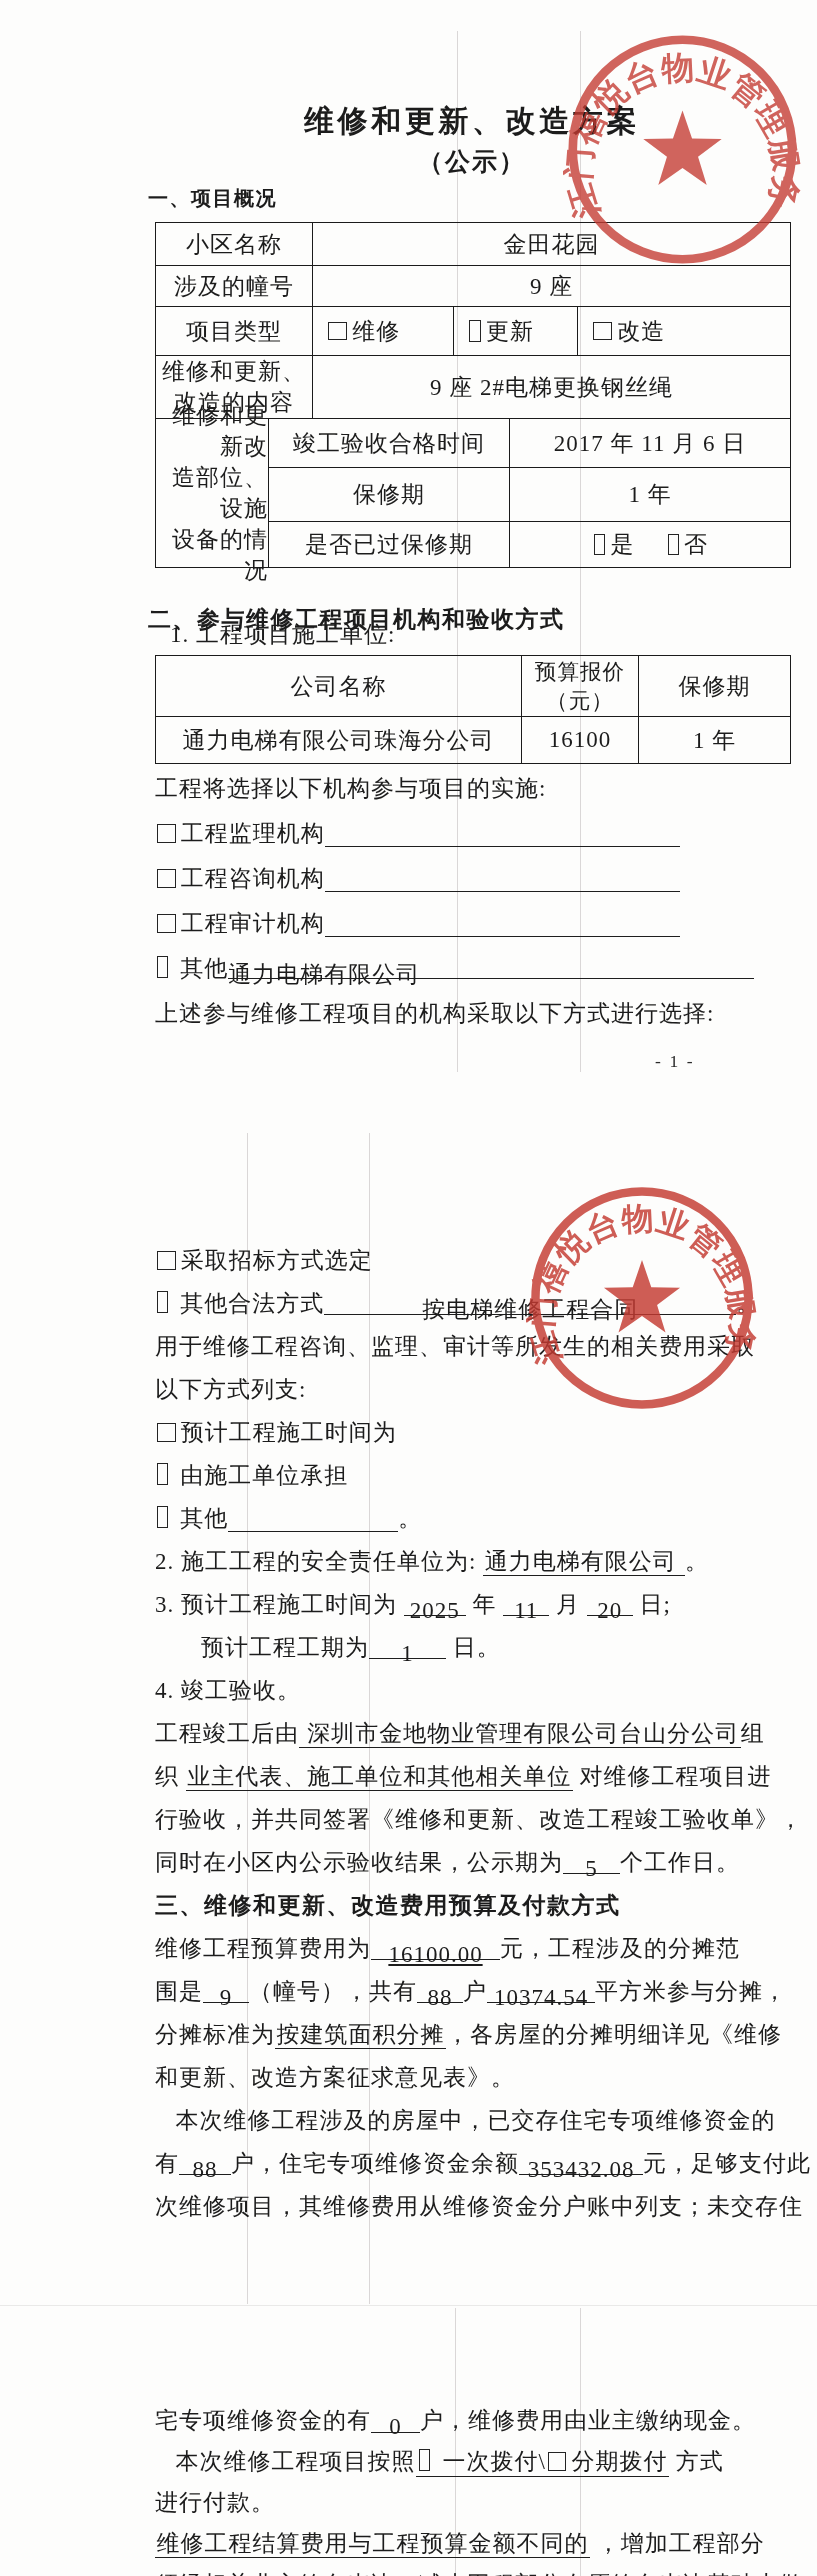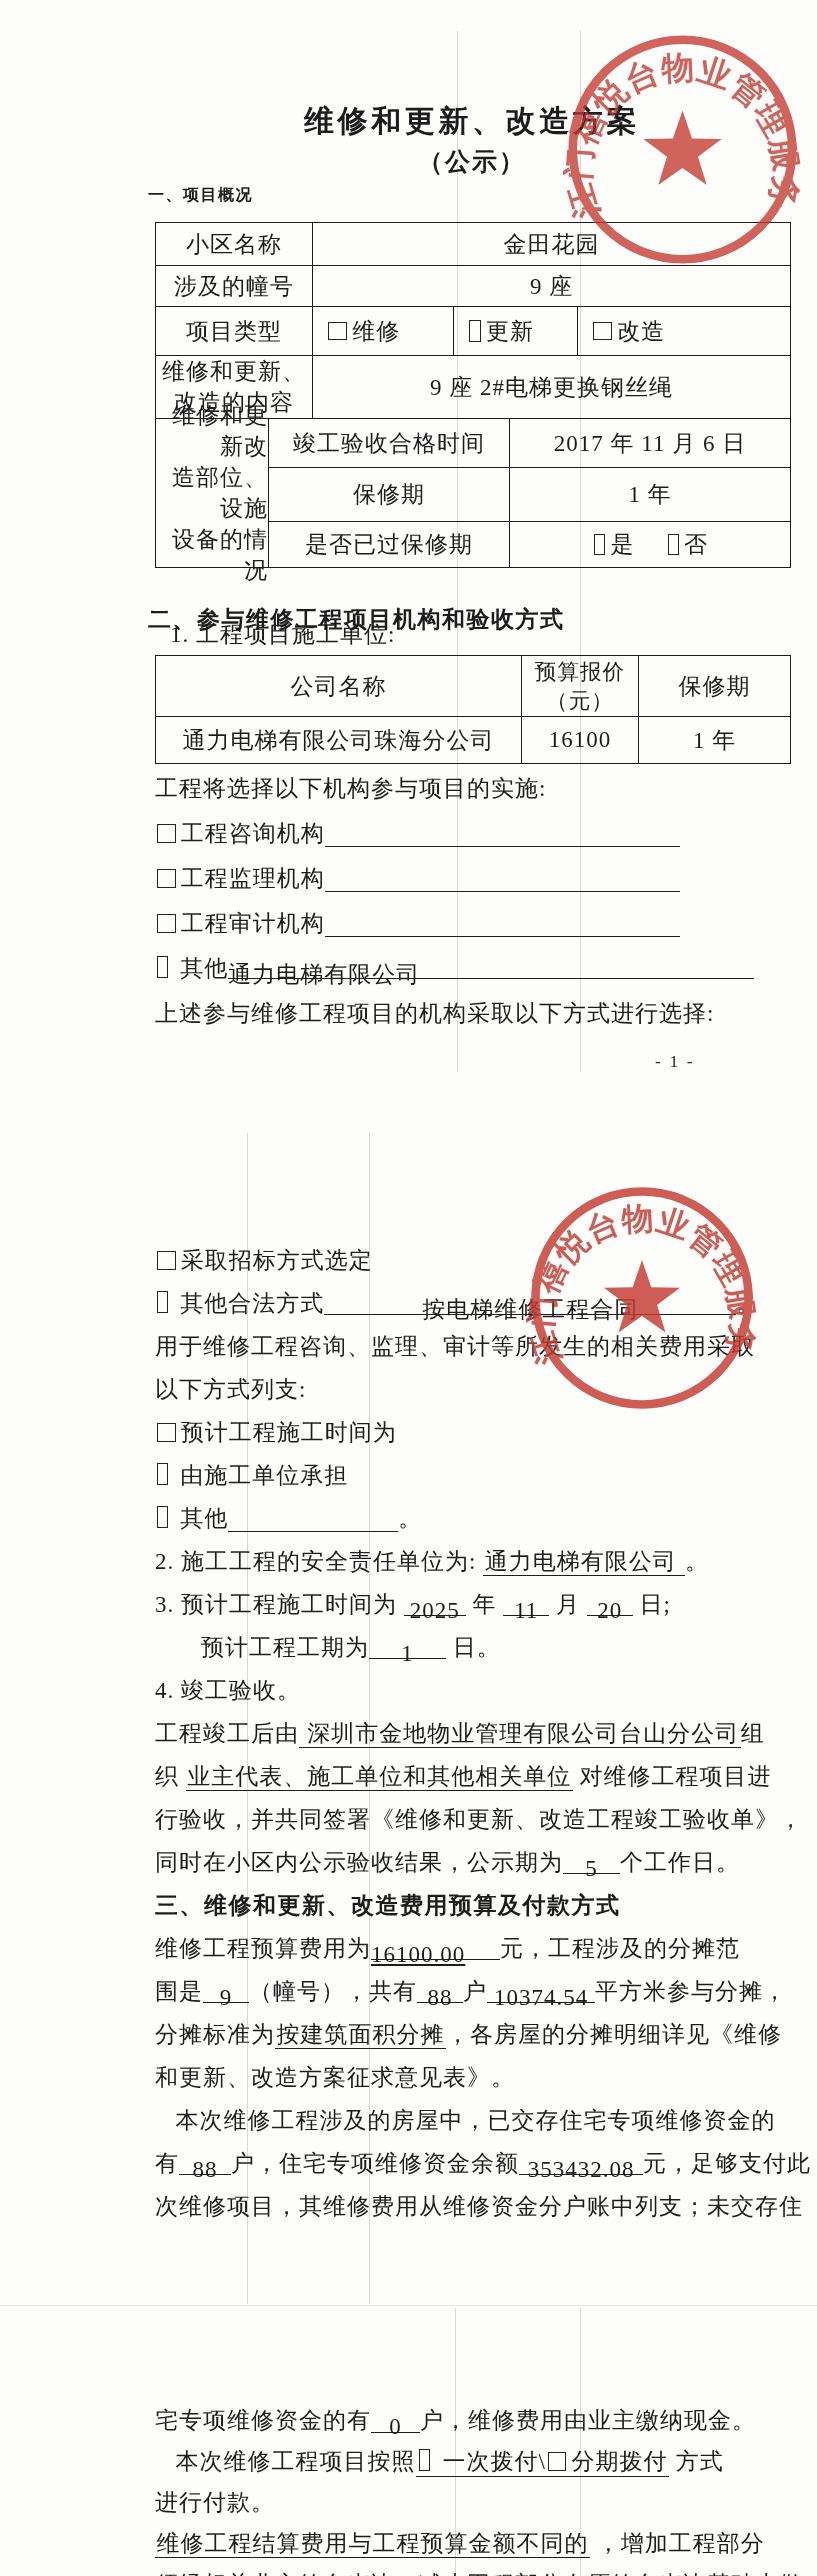--- a/index.html
+++ b/index.html
@@ -18,21 +18,21 @@
   .tline.h{font-family:"Liberation Sans","DejaVu Sans",sans-serif;font-weight:bold;font-size:23px;letter-spacing:1.5px;}
   .ul{border-bottom:1.5px solid #1e1e1e;padding:0 1.5px 1px 1.5px;}
   .blank{display:inline-block;height:26px;vertical-align:-6.2px;border-bottom:1.5px solid #1e1e1e;}
   .cb{display:inline-block;border:1.5px solid #242424;vertical-align:-1.5px;margin:0 5.2px 0 2.1px;background:transparent;}
   .cb.sq{width:16.5px;height:16.5px;}
   .cb.nr{width:9.3px;height:19.6px;}
   
   .absline{position:absolute;white-space:nowrap;}
   .doctitle{left:155px;width:634px;text-align:center;top:101px;font-size:30px;font-weight:bold;letter-spacing:3.6px;}
   .docsub{left:155px;width:634px;text-align:center;top:145px;font-size:25px;font-weight:bold;letter-spacing:2.1px;}
-  .secheading{font-family:"Liberation Sans","DejaVu Sans",sans-serif;font-weight:bold;font-size:16px;letter-spacing:1.5px;}
+  .secheading{font-family:"Liberation Sans","DejaVu Sans",sans-serif;font-weight:bold;font-size:20px;letter-spacing:1.5px;}
   .serif44{font-size:23px;letter-spacing:1px;}
   .pagenum{font-size:17.5px;letter-spacing:2.1px;color:#2a2a2a;}
   
   .tbl{position:absolute;border:1.5px solid #1b1b1b;background:transparent;}
   .t1{left:155px;top:222px;width:634px;}
   .trow{display:flex;border-bottom:1.5px solid #1b1b1b;box-sizing:border-box;}
   .trow:last-child{border-bottom:none;}
   .tcell{display:flex;align-items:center;justify-content:center;box-sizing:border-box;
          font-size:23px;letter-spacing:1px;text-align:right;}
   .tlab{width:157px;border-right:1.5px solid #1b1b1b;flex:none;flex-direction:column;}
@@ -192,22 +192,22 @@
           <span>16100</span>
         </div>
       <div class="tcell c3">
           <span>1 年</span>
         </div>
     </div>
   </div>
 
   <div class="linesbox p1lines" style="top:766px;">
       <div class="tline"><span>工程将选择以下机构参与项目的实施:</span></div>
+      <div class="tline"><span class="cb sq"></span><span>工程监理机构</span><span class="blank" style="min-width: 355px;"></span></div>
       <div class="tline"><span class="cb sq"></span><span>工程咨询机构</span><span class="blank" style="min-width: 355px;"></span></div>
-      <div class="tline"><span class="cb sq"></span><span>工程监理机构</span><span class="blank" style="min-width: 355px;"></span></div>
       <div class="tline"><span class="cb sq"></span><span>工程审计机构</span><span class="blank" style="min-width: 355px;"></span></div>
       <div class="tline"><span class="cb nr"></span><span> 其他</span><span class="blank" style="min-width: 526px;">   通力电梯有限公司</span></div>
       <div class="tline"><span>上述参与维修工程项目的机构采取以下方式进行选择:</span></div>
     </div>
   <div class="absline pagenum" style="left:655px;top:1051px;">- 1 -</div>
 
   <div class="linesbox p2lines" style="top:1239px;">
       <div class="tline"><span class="cb sq"></span><span>采取招标方式选定</span></div>
       <div class="tline"><span class="cb nr"></span><span> 其他合法方式</span><span class="blank" style="min-width: 412px; text-align: center;">按电梯维修工程合同</span><span>。</span></div>
       <div class="tline"><span>用于维修工程咨询、监理、审计等所发生的相关费用采取</span></div>
@@ -217,21 +217,21 @@
       <div class="tline"><span class="cb nr"></span><span> 其他</span><span class="blank" style="min-width: 170px;"></span><span>。</span></div>
       <div class="tline"><span>2. 施工工程的安全责任单位为: </span><span class="ul"> 通力电梯有限公司 </span><span>。</span></div>
       <div class="tline"><span>3. 预计工程施工时间为 </span><span class="blank" style="min-width: 62px; text-align: center;">2025</span><span> 年 </span><span class="blank" style="min-width: 46px; text-align: center;">11</span><span> 月 </span><span class="blank" style="min-width: 46px; text-align: center;">20</span><span> 日;</span></div>
       <div class="tline" style="padding-left: 46px;"><span>预计工程工期为</span><span class="blank" style="min-width: 77px; text-align: center;">1</span><span> 日。</span></div>
       <div class="tline"><span>4. 竣工验收。</span></div>
       <div class="tline"><span>工程竣工后由</span><span class="ul"> 深圳市金地物业管理有限公司台山分公司</span><span>组</span></div>
       <div class="tline"><span>织 </span><span class="ul">业主代表、施工单位和其他相关单位</span><span> 对维修工程项目进</span></div>
       <div class="tline"><span>行验收，并共同签署《维修和更新、改造工程竣工验收单》，</span></div>
       <div class="tline"><span>同时在小区内公示验收结果，公示期为</span><span class="blank" style="min-width: 57px; text-align: center;">5</span><span>个工作日。</span></div>
       <div class="tline h"><span>三、维修和更新、改造费用预算及付款方式</span></div>
-      <div class="tline"><span>维修工程预算费用为</span><span class="blank" style="min-width: 129px;  text-decoration: underline;">16100.00</span><span>元，工程涉及的分摊范</span></div>
+      <div class="tline"><span>维修工程预算费用为</span><span class="blank" style="min-width: 129px; text-align: center; text-decoration: underline;">16100.00</span><span>元，工程涉及的分摊范</span></div>
       <div class="tline"><span>围是</span><span class="blank" style="min-width: 46px; text-align: center;">9</span><span>（幢号），共有</span><span class="blank" style="min-width: 46px; text-align: center;">88</span><span>户</span><span class="blank" style="min-width: 108px; text-align: center;">10374.54</span><span>平方米参与分摊，</span></div>
       <div class="tline"><span>分摊标准为</span><span class="ul">按建筑面积分摊</span><span>，各房屋的分摊明细详见《维修</span></div>
       <div class="tline"><span>和更新、改造方案征求意见表》。</span></div>
       <div class="tline" style="padding-left: 20.6px;"><span>本次维修工程涉及的房屋中，已交存住宅专项维修资金的</span></div>
       <div class="tline"><span>有</span><span class="blank" style="min-width: 52px; text-align: center;">88</span><span>户，住宅专项维修资金余额</span><span class="blank" style="min-width: 124px; text-align: center;">353432.08</span><span>元，足够支付此</span></div>
       <div class="tline"><span>次维修项目，其维修费用从维修资金分户账中列支；未交存住</span></div>
     </div>
 
   <div class="linesbox p3lines" style="top:2400px;">
       <div class="tline"><span>宅专项维修资金的有</span><span class="blank" style="min-width: 49px; text-align: center;">0</span><span>户，维修费用由业主缴纳现金。</span></div>

